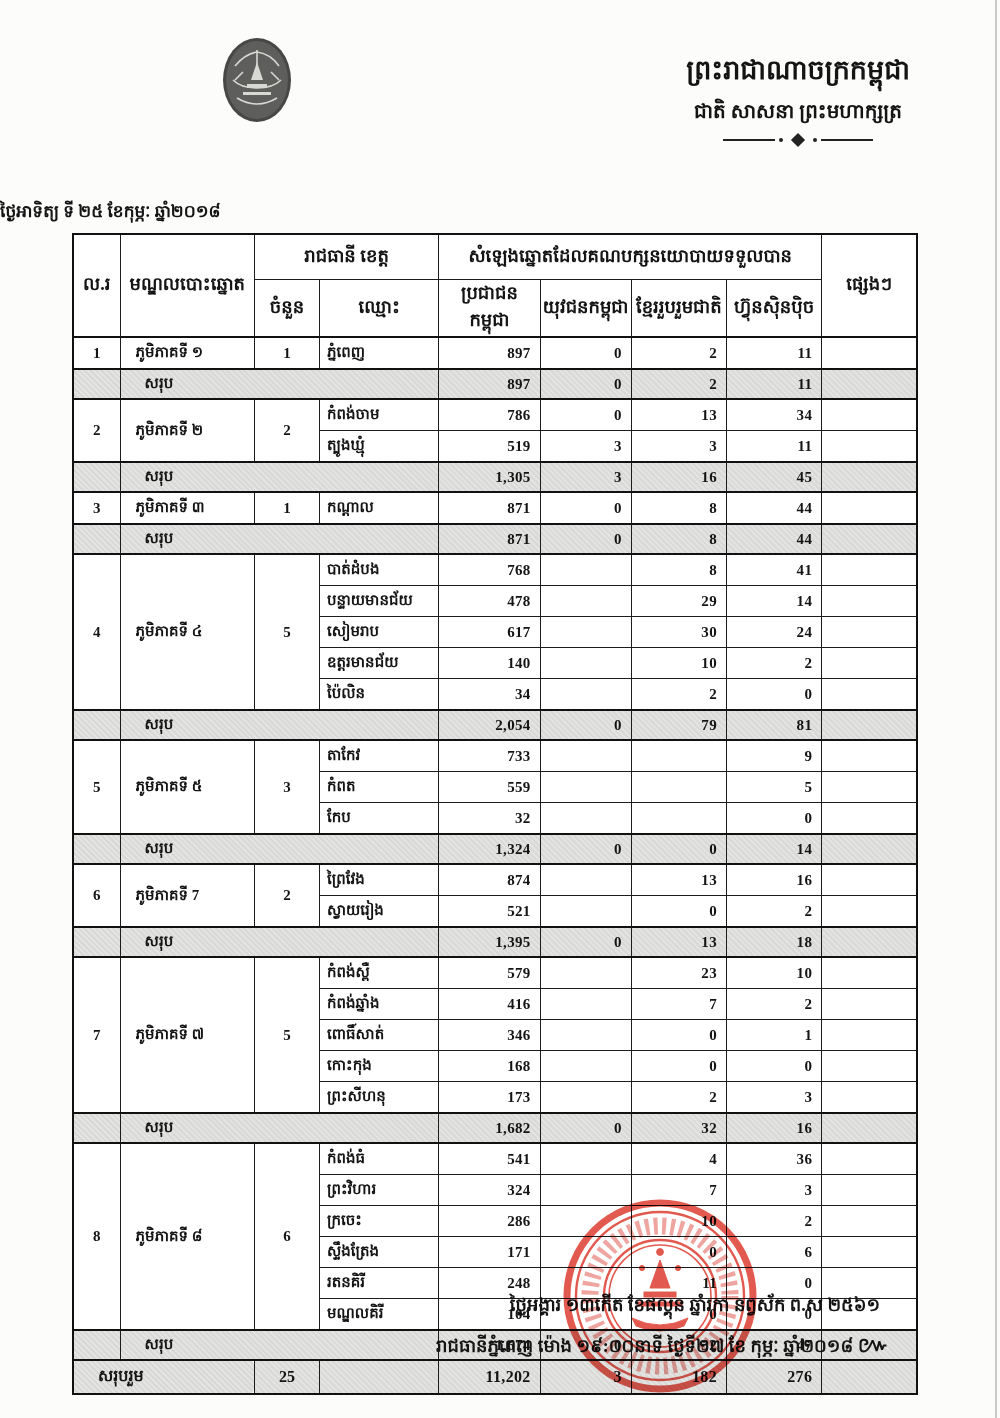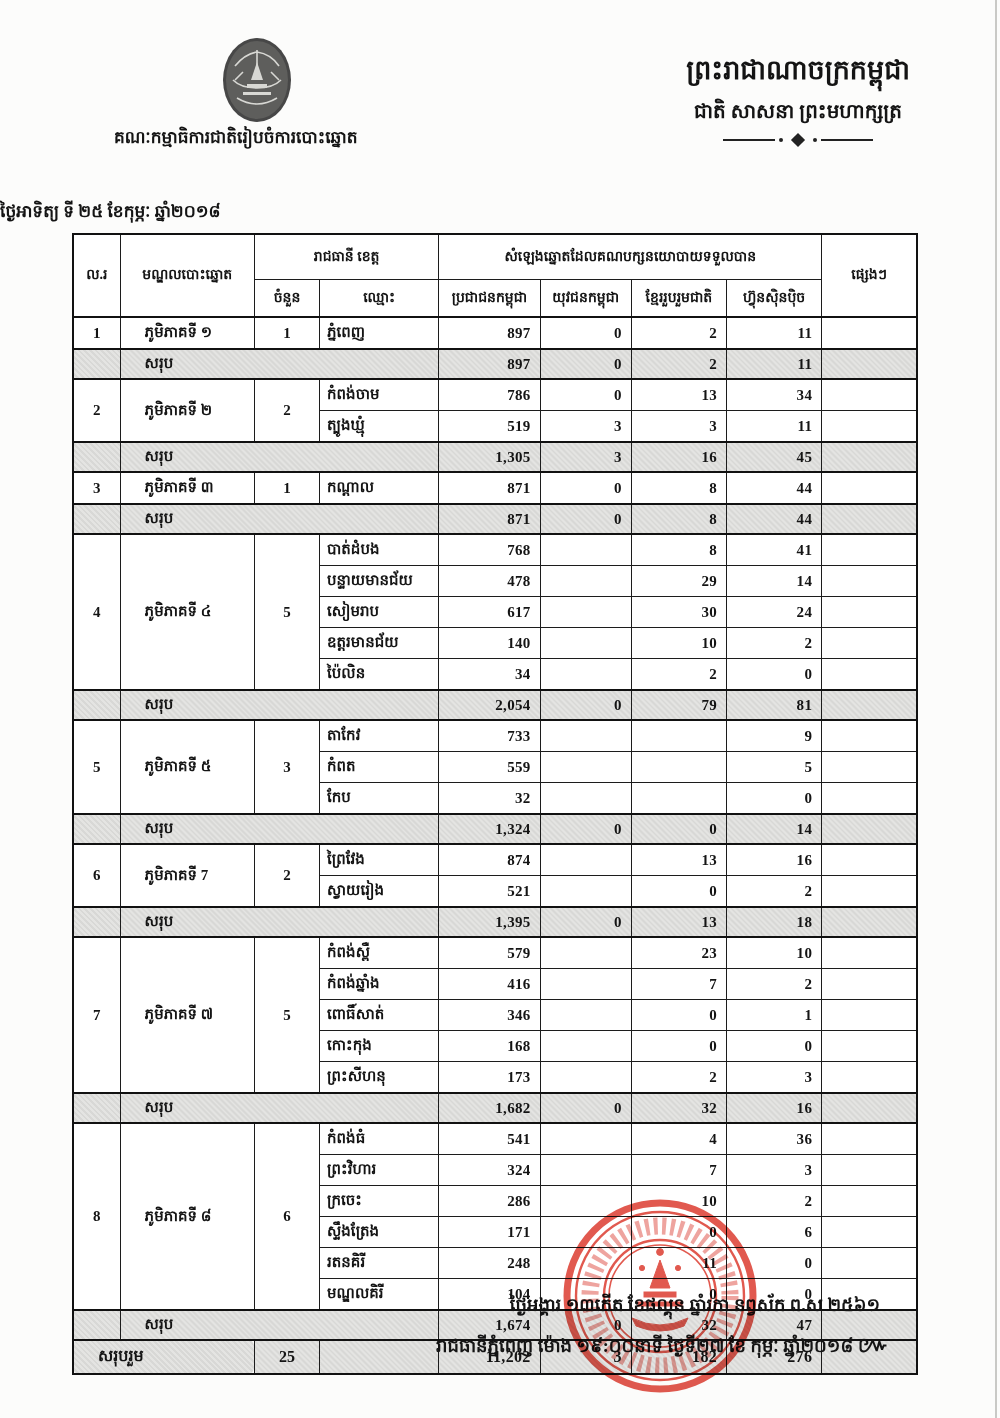--- a/index.html
+++ b/index.html
@@ -26,27 +26,27 @@
     font-size:18px;font-weight:bold;}
   .doc-date{position:absolute;top:200px;left:0;width:1000px;
     font-size:17px;font-weight:bold;}
   
   table.results{
     position:absolute;left:72px;top:233px;width:846px;
     border-collapse:collapse;table-layout:fixed;
     border:2.5px solid #111;
   }
   .results th,.results td{border:1px solid #1c1c1c;overflow:hidden;}
-  .results thead th{font-size:14px;font-weight:bold;padding:1px 2px;background:#fff;}
+  .results thead th{font-size:18px;font-weight:bold;padding:1px 2px;background:#fff;}
   .results thead tr.h1 th{height:42px;}
   .results thead tr.h2 th{height:34px;}
   .results thead{border-bottom:2.5px solid #111;}
   .results tbody td{height:28px;font-size:15px;font-weight:bold;background:#fff;}
   td.c-no{text-align:center;}
-  td.c-region{text-align:left;padding-left:24px;font-size:15.5px;}
+  td.c-region{text-align:left;padding-left:15px;font-size:15.5px;}
   td.c-count{text-align:center;}
   td.c-pname{text-align:left;padding-left:7px;font-size:15.5px;}
   td.c-vote{text-align:right;padding-right:9px;font-size:15.5px;letter-spacing:.3px;}
   td.c-remark{background:#fff;}
   td.shaded{background:#dededd;
     background-image:repeating-linear-gradient(45deg,rgba(255,255,255,.35) 0 2px,rgba(0,0,0,0) 2px 4px);}
   tr.sum-row td{background:#d8d8d6;
     background-image:repeating-linear-gradient(45deg,rgba(255,255,255,.3) 0 2px,rgba(0,0,0,0) 2px 4px);
     border-top:2.2px solid #111;border-bottom:2.2px solid #111;height:26px;}
   tr.grand-row td{background:#d8d8d6;
@@ -92,21 +92,20 @@
         <path d="M22 36 l-8 8 M50 36 l8 8"></path>
       </g>
       <g fill="#d8d8d4">
         <polygon points="36,26 42,44 30,44"></polygon>
         <rect x="26" y="48" width="20" height="4"></rect>
         <rect x="22" y="56" width="28" height="3"></rect>
       </g>
     </svg>
   </div>
 
-  <div class="committee">គណៈកម្មាធិការជាតិរៀបចំការបោះឆ្នោត</div>
   <div class="doc-date">ថ្ងៃអាទិត្យ ទី ២៥ ខែកុម្ភៈ ឆ្នាំ២០១៨</div>
 
   <table class="results">
     <colgroup>
       <col style="width:47px">
         <col style="width:134px">
         <col style="width:65px">
         <col style="width:119px">
       <col style="width:101px">
         <col style="width:91px">

